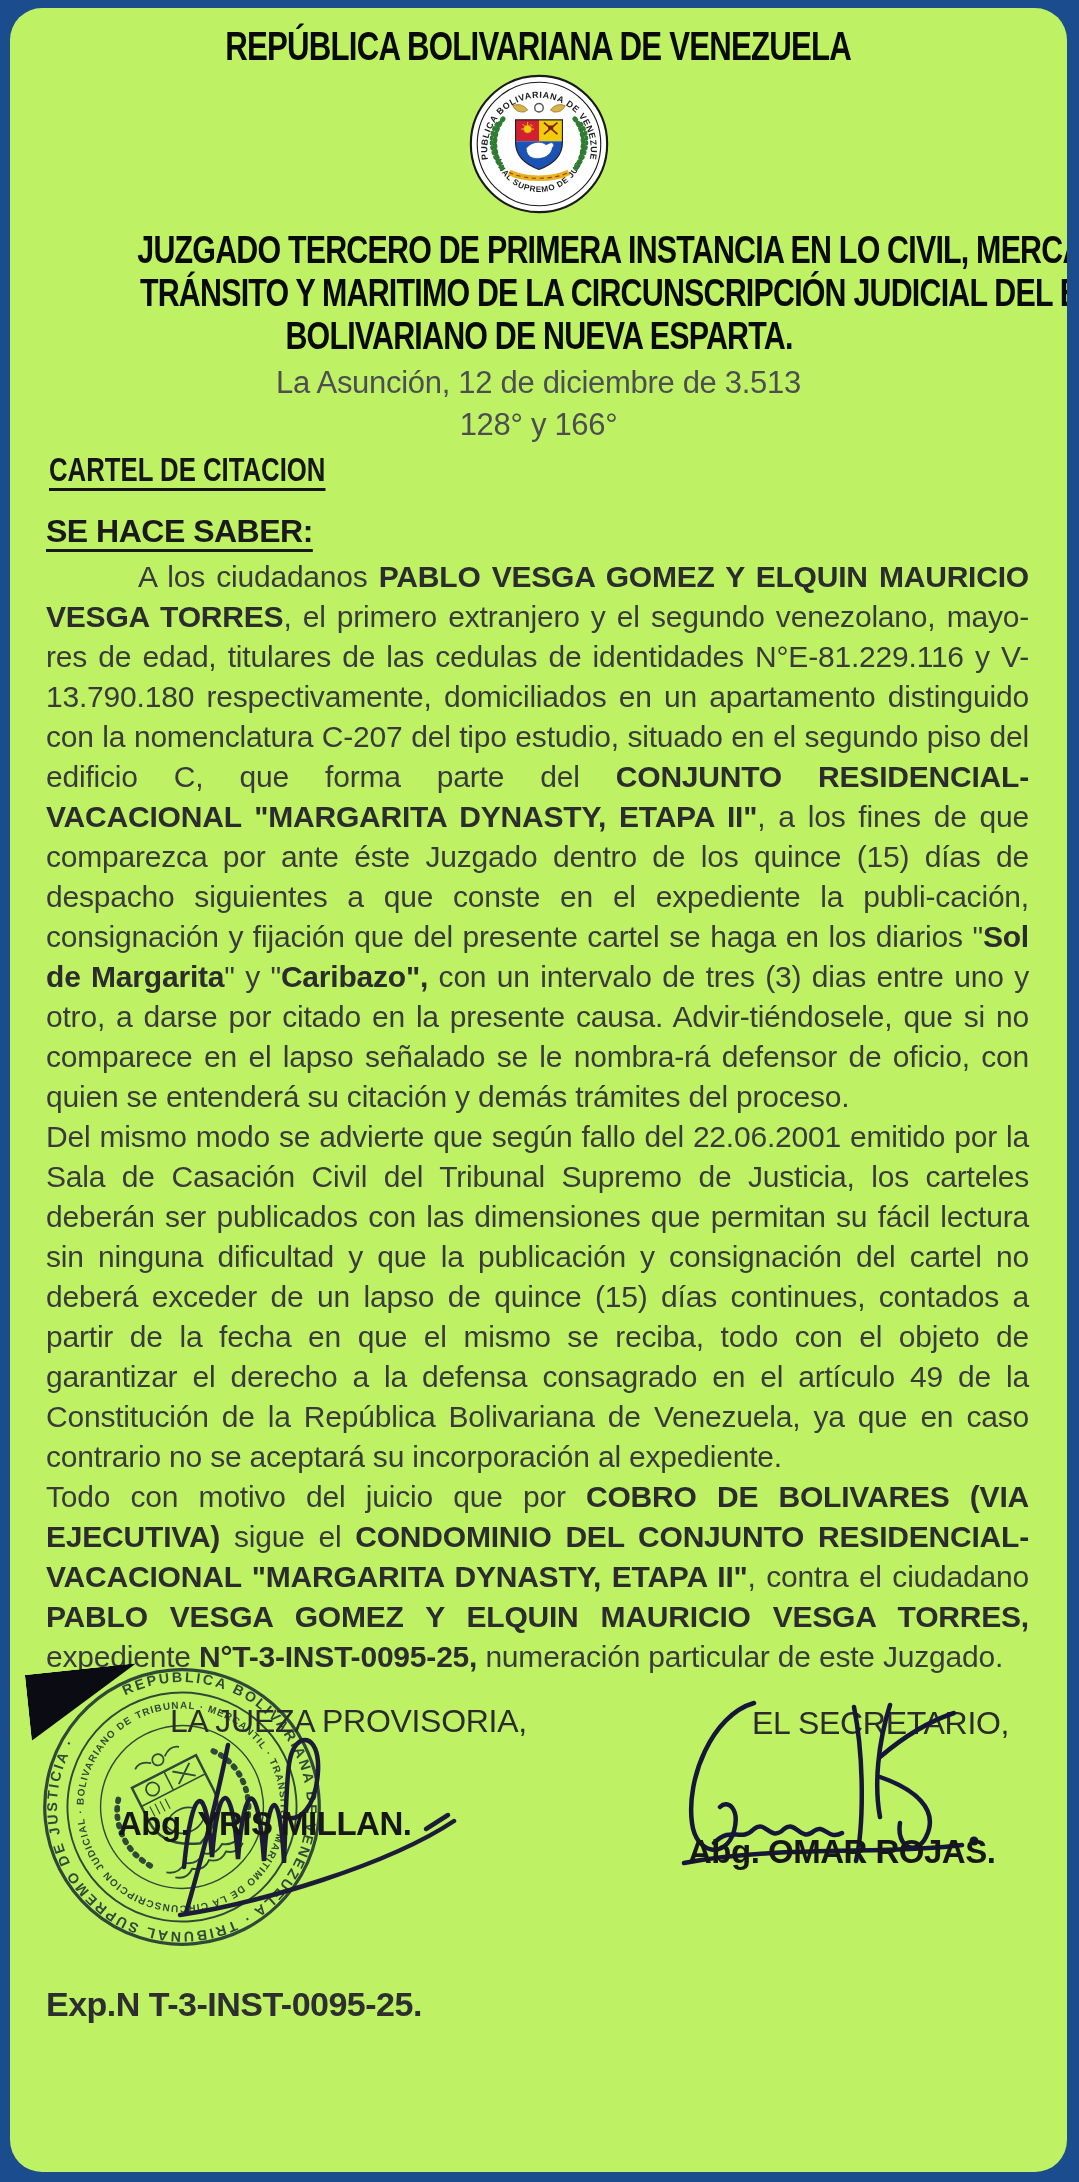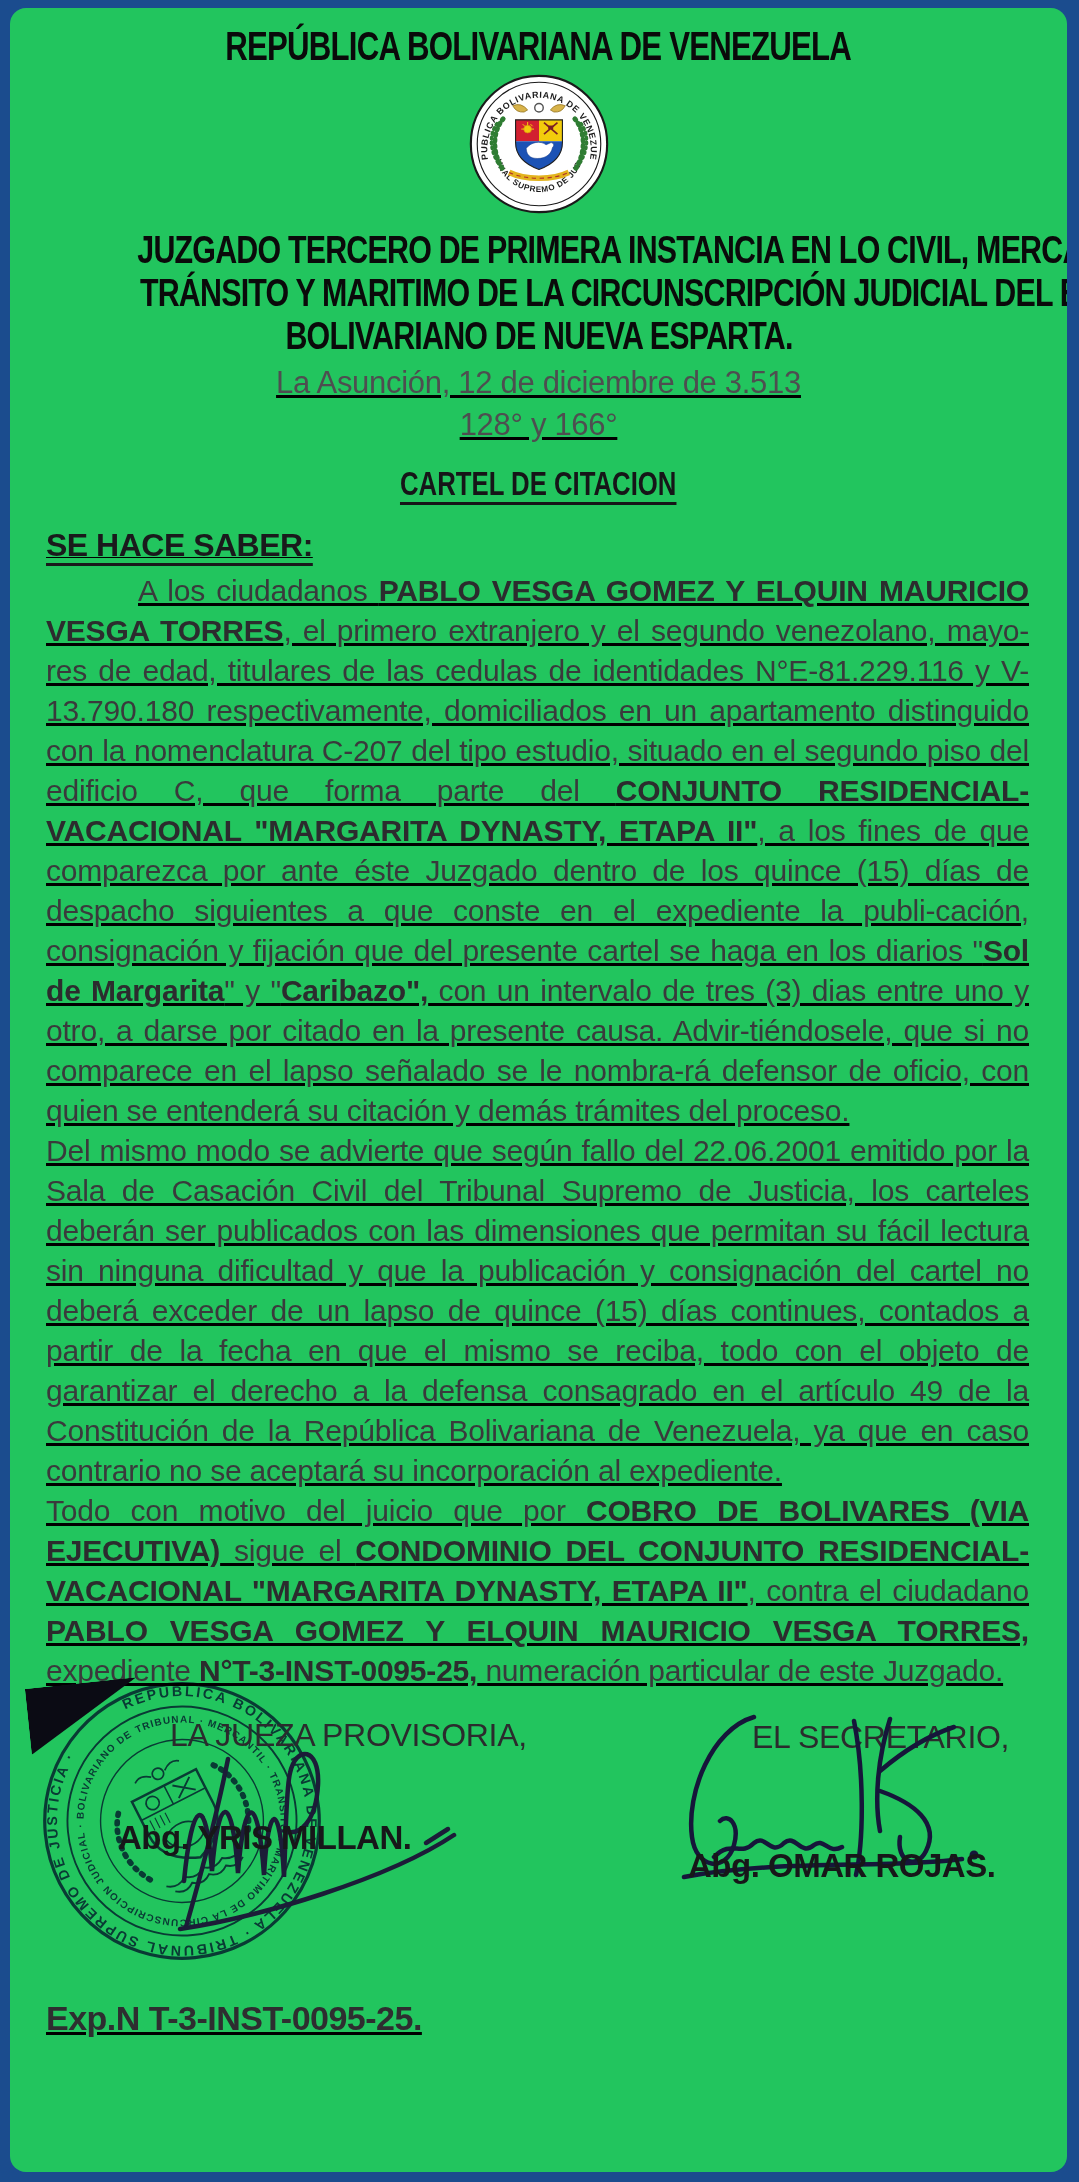--- a/index.html
+++ b/index.html
@@ -4,29 +4,29 @@
 <style>
   html,body{margin:0;padding:0;}
   body{
     width:1079px;height:2182px;
     background:#1b4c8e;
     font-family:"Liberation Sans","DejaVu Sans",sans-serif;
     position:relative;overflow:hidden;
   }
   .sheet{
     position:absolute;left:10px;top:8px;right:12px;bottom:10px;
-    background:#22c55e;border-radius:16px;overflow:hidden;text-decoration:underline;
+    background:#bef264;border-radius:32px;overflow:hidden;
   }
   .cond{display:inline-block;transform:scaleX(.78);transform-origin:center;white-space:nowrap;}
   .cond2{display:inline-block;transform:scaleX(.80);transform-origin:center;white-space:nowrap;}
   .title{margin-top:16px;text-align:center;font-weight:bold;font-size:40px;color:#0a0a0a;letter-spacing:-1px;}
   .seal-wrap{text-align:center;margin-top:4px;height:142px;}
   .court{margin-top:14px;text-align:center;font-weight:bold;font-size:38px;line-height:43px;color:#0a0a0a;letter-spacing:-1px;}
   .dateline{margin-top:7px;text-align:center;font-size:31px;line-height:35px;color:#4e4e50;letter-spacing:-0.3px;}
-  .doc-title-wrap{text-align:center;margin-top:23px;}
+  .doc-title-wrap{margin-top:9px;}
   .doc-title{font-weight:bold;font-size:33px;color:#161618;
     text-decoration:underline;text-decoration-thickness:3px;text-underline-offset:7px;}
   .content{padding:0 38px 0 36px;}
   .salutation{margin-top:24px;}
   .salutation span{font-weight:bold;font-size:32px;color:#1a1a1c;
     text-decoration:underline;text-decoration-thickness:3px;text-underline-offset:7px;letter-spacing:-0.5px;}
   .bodytext{margin-top:7px;}
   .bodytext p{margin:0;font-size:30px;line-height:40px;text-align:justify;color:#3a3a3c;letter-spacing:-0.2px;}
   .bodytext p.indent{text-indent:92px;}
   .bodytext .b{font-weight:bold;color:#2c2c2e;}

